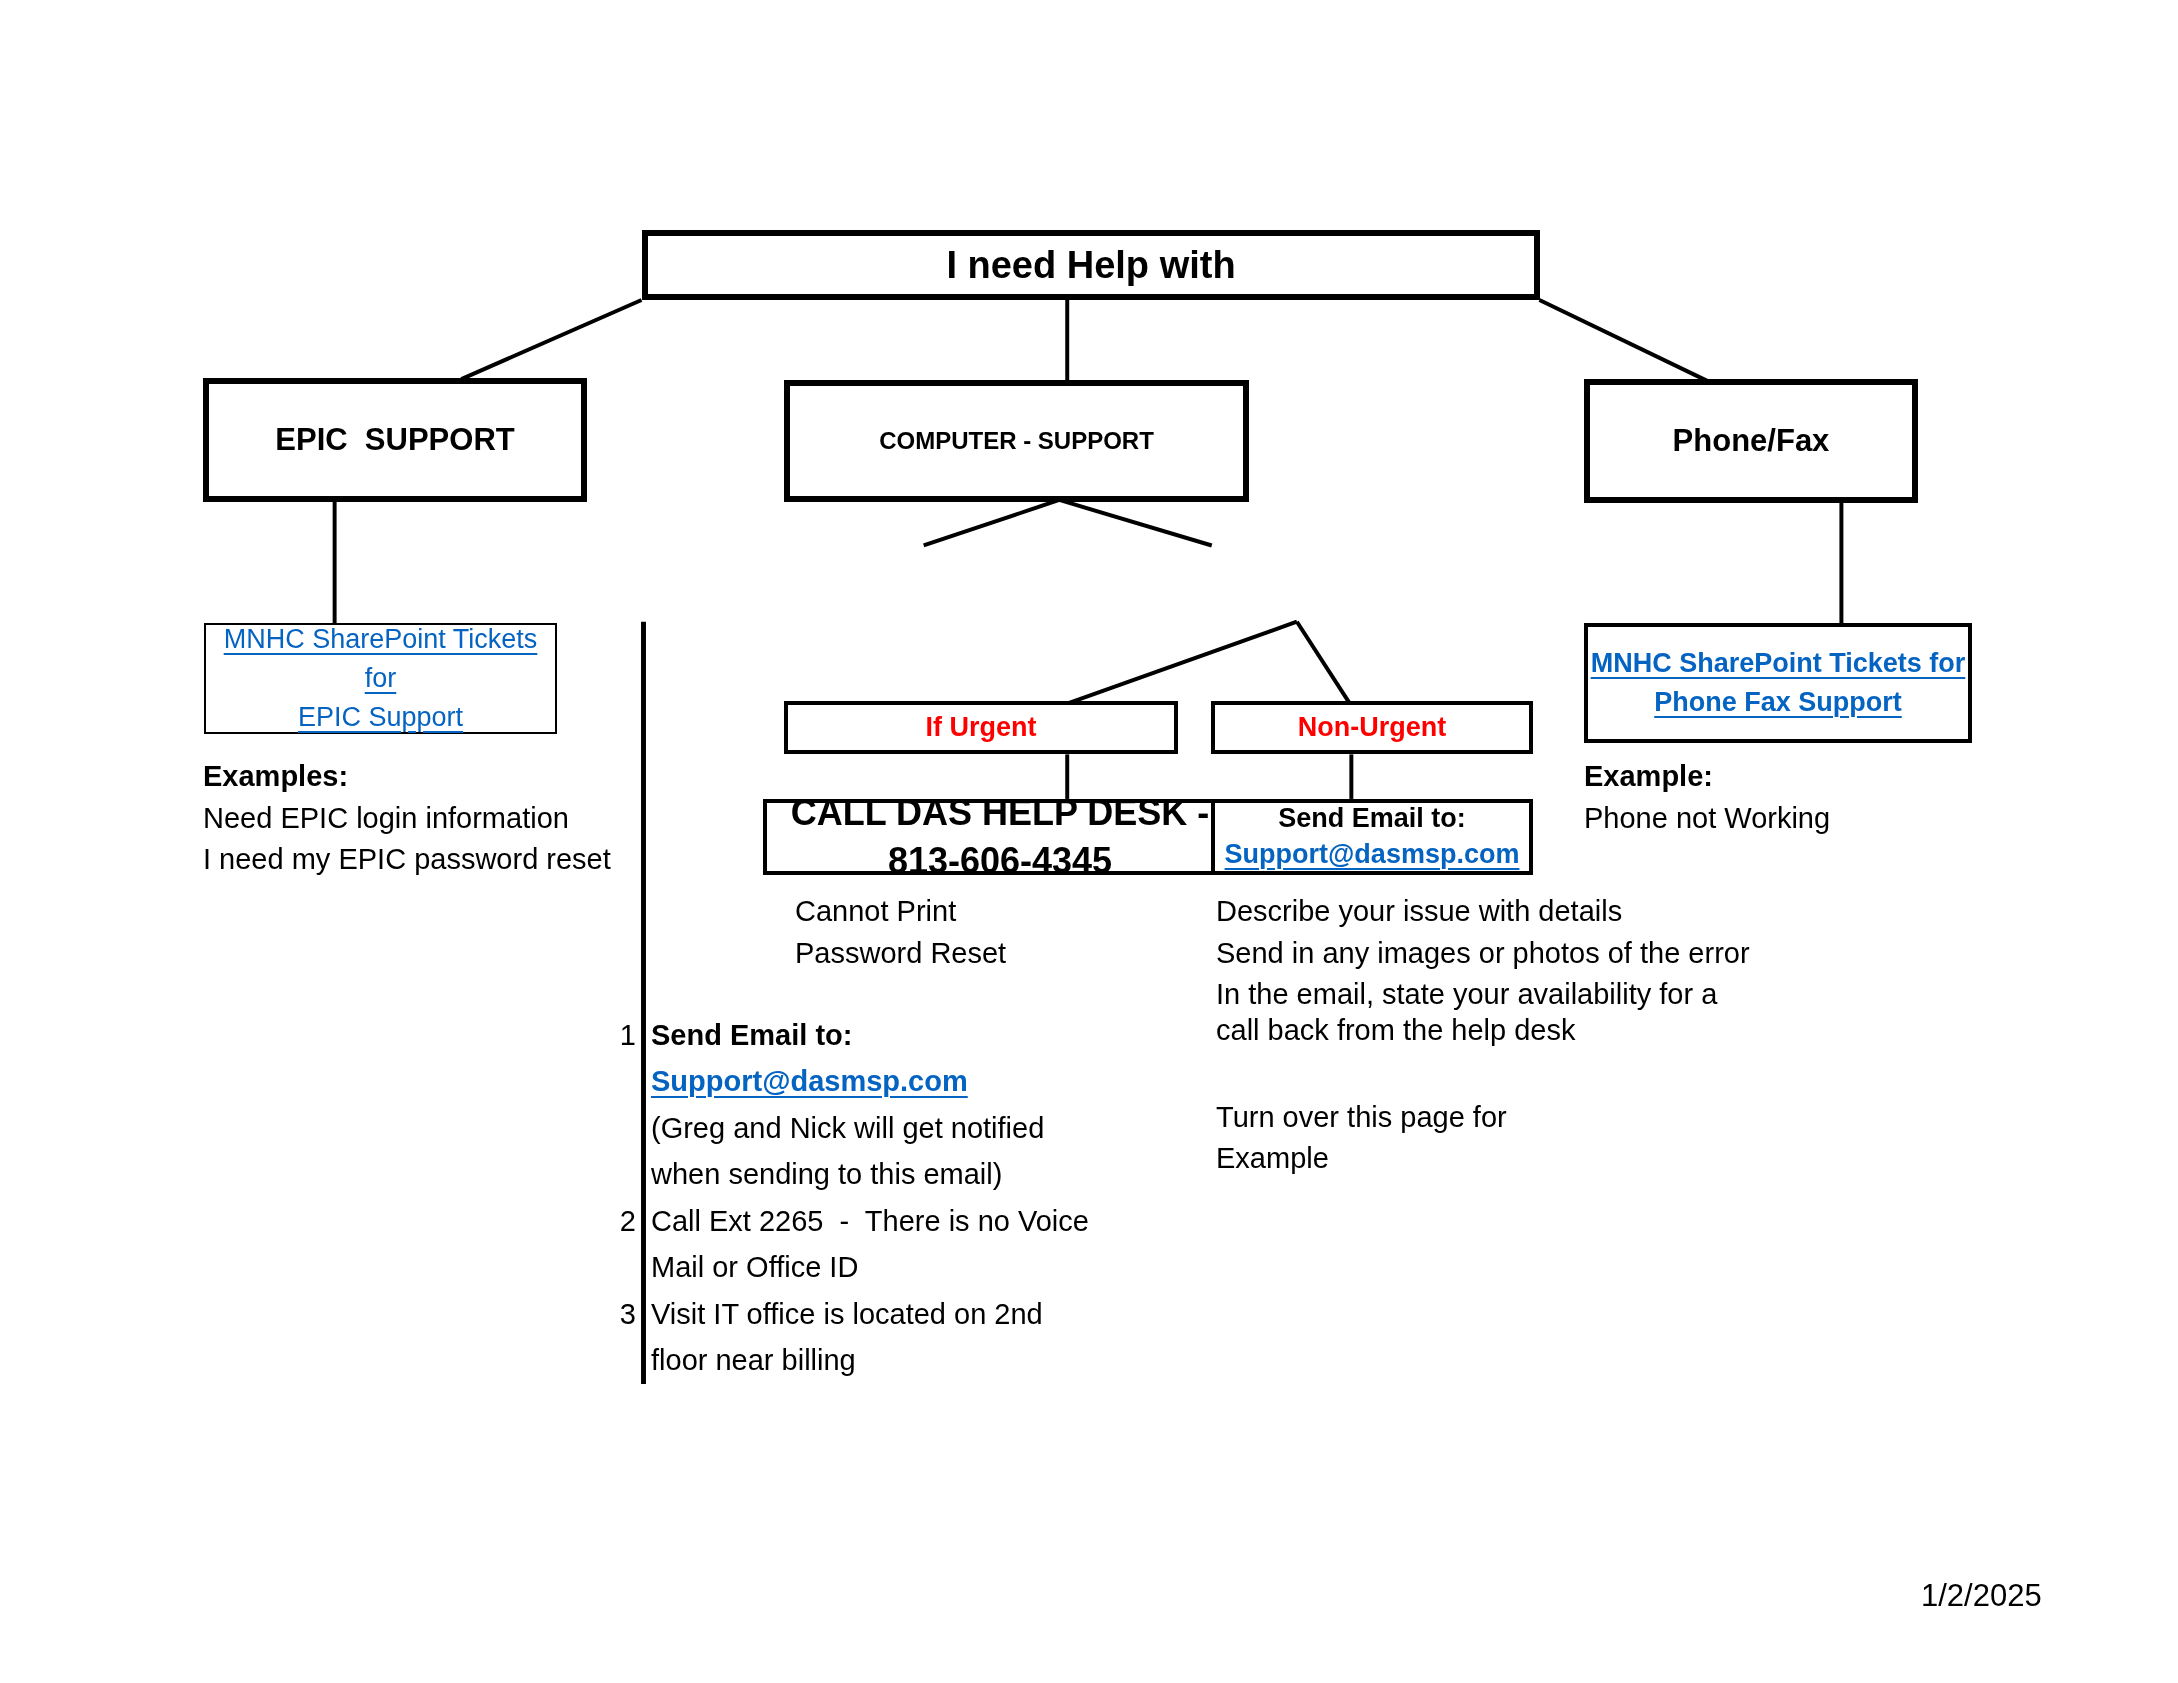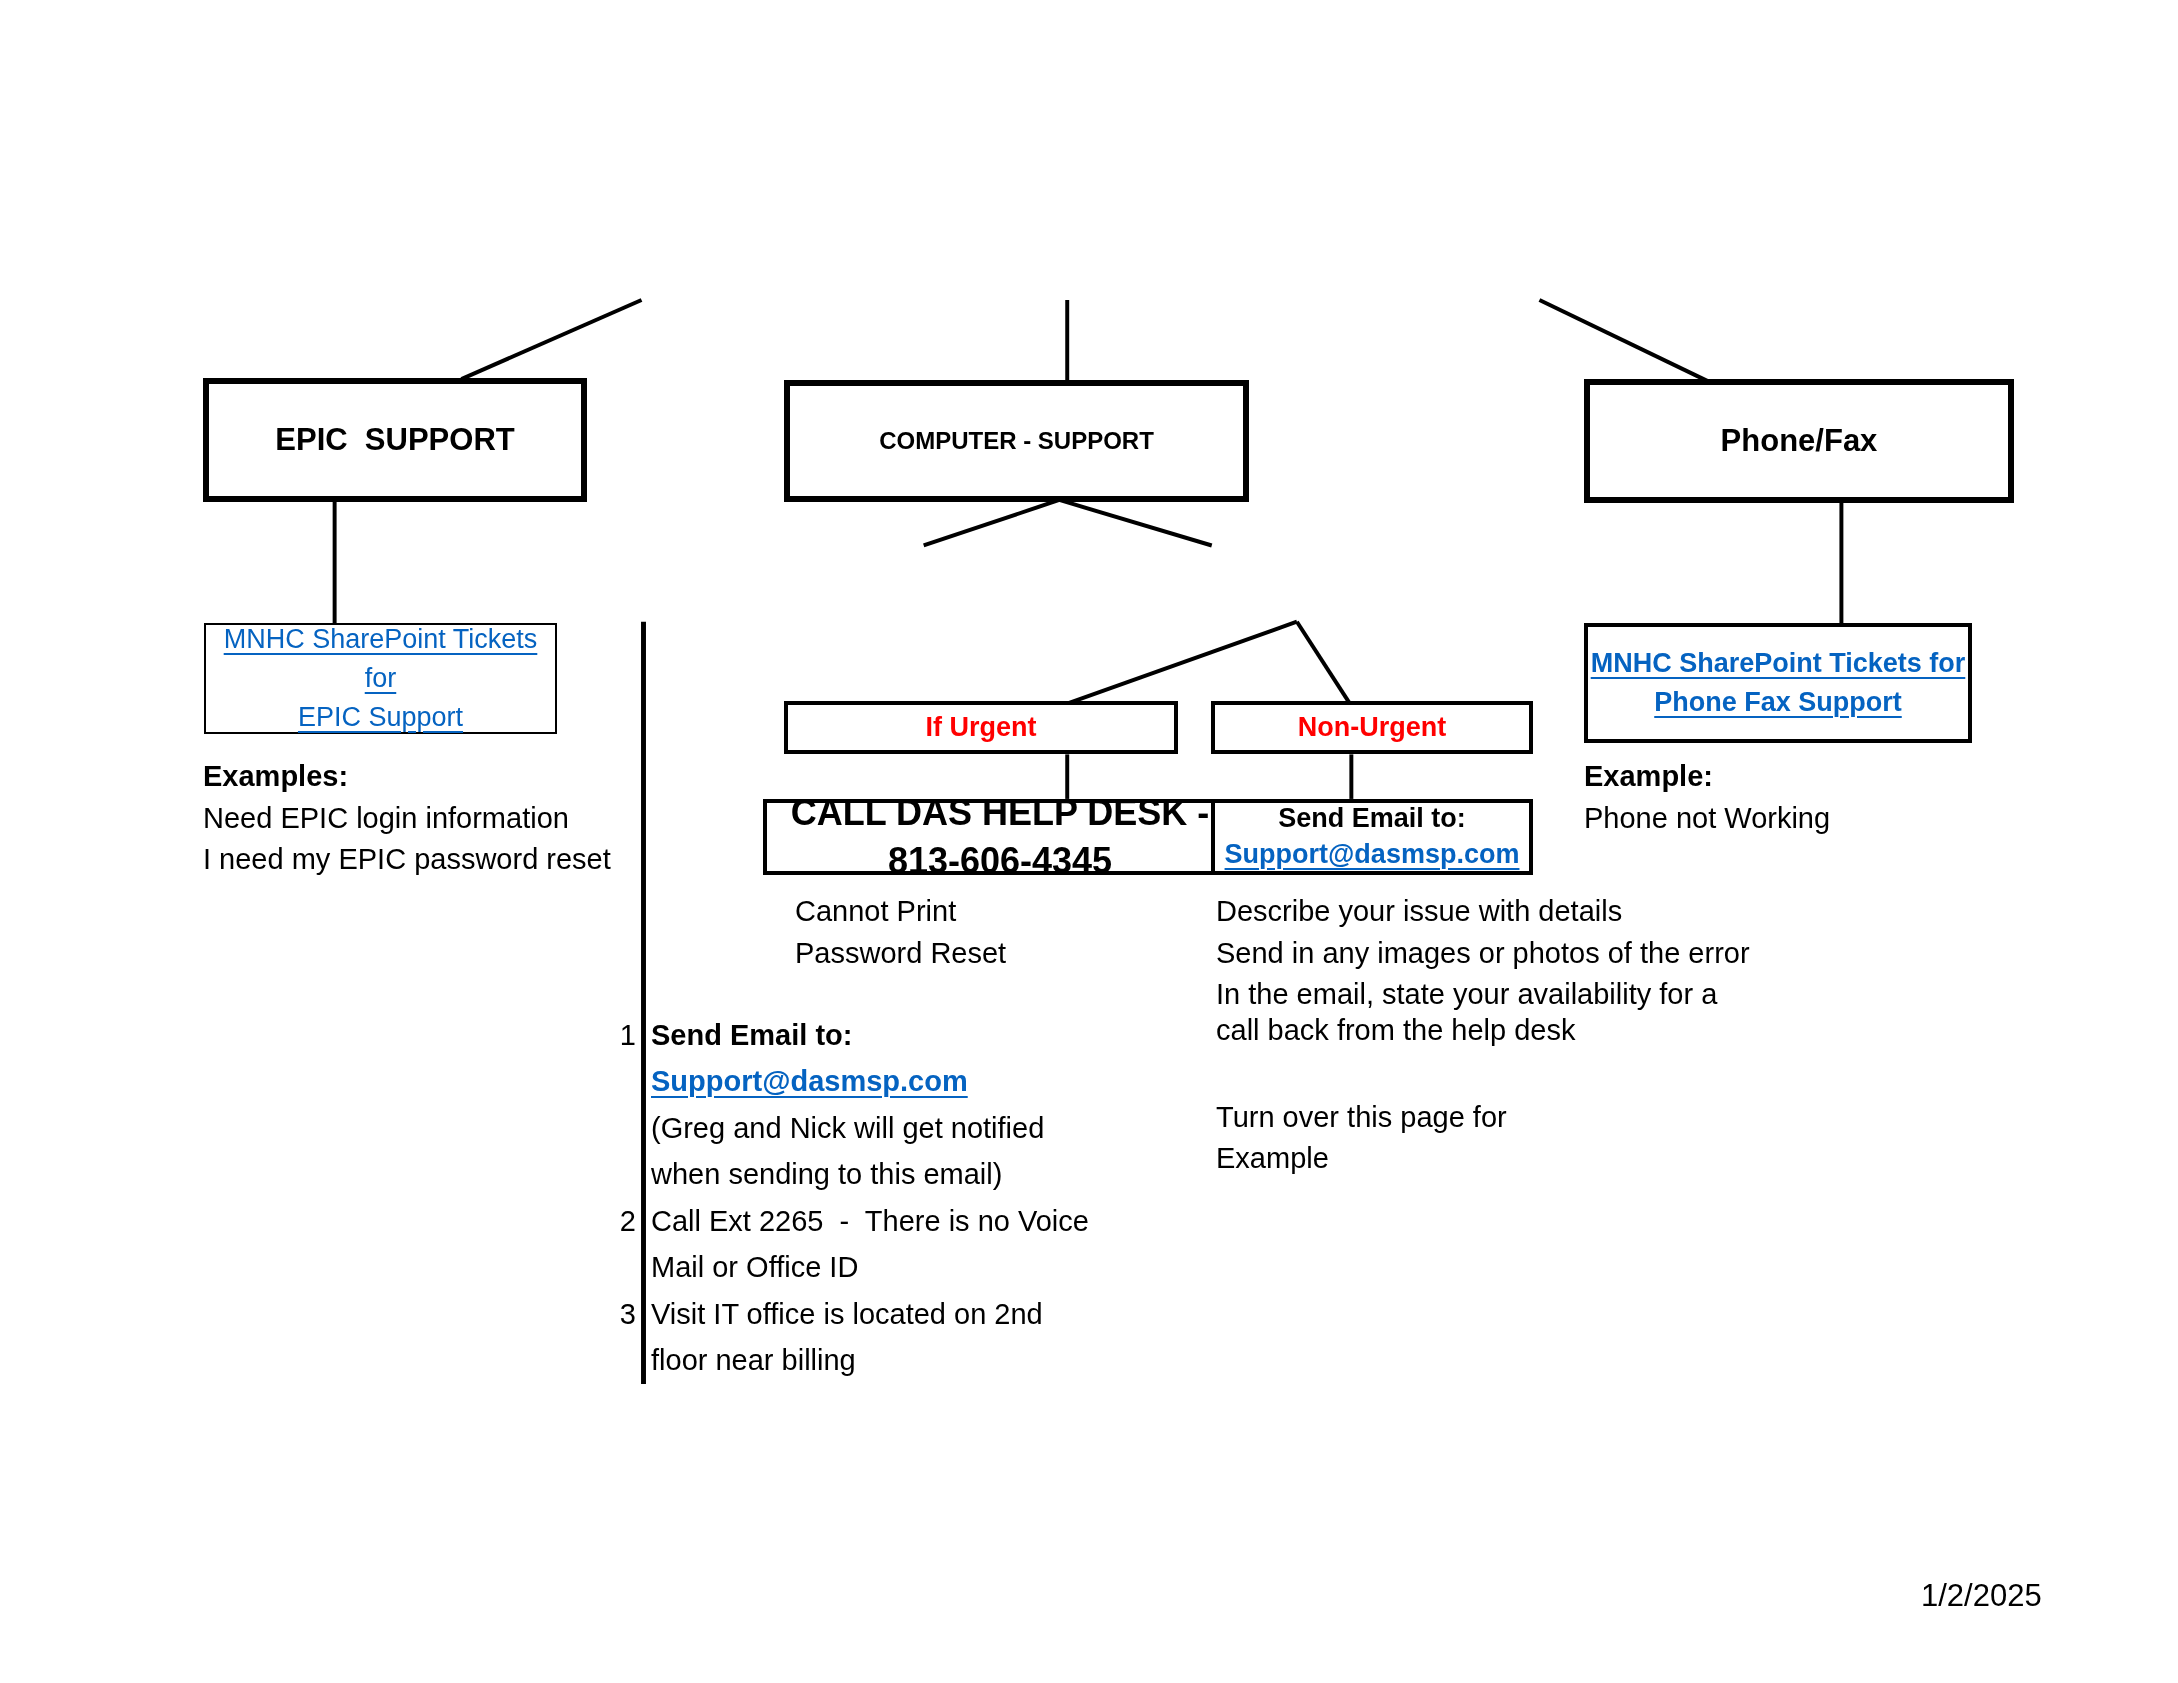--- a/index.html
+++ b/index.html
@@ -41,30 +41,33 @@
     <line x1="1860" y1="506" x2="1860" y2="631"></line>
     <line x1="1070" y1="505" x2="933" y2="551"></line>
     <line x1="1070" y1="505" x2="1224" y2="551"></line>
     <line x1="1310" y1="628" x2="1080" y2="710"></line>
     <line x1="1310" y1="628" x2="1363" y2="710"></line>
     <line x1="1078" y1="762" x2="1078" y2="807"></line>
     <line x1="1365" y1="762" x2="1365" y2="807"></line>
     <line class="thick" x1="650" y1="628" x2="650" y2="1398"></line>
   </svg>
 
+  <div class="node b6" style="left:642px;top:230px;width:898px;height:70px;font-size:38px">
+    <span class="pre">I need Help with</span>
+  </div>
 
   <div class="node b6" style="left:203px;top:378px;width:384px;height:124px;font-size:31px">
     <span class="pre">EPIC  SUPPORT</span>
   </div>
 
   <div class="node b6" style="left:784px;top:380px;width:465px;height:122px;font-size:24px">
     <span class="pre">COMPUTER - SUPPORT</span>
   </div>
 
-  <div class="node b6" style="left:1584px;top:379px;width:430px;height:124px;font-size:31px">
+  <div class="node b6" style="left:1584px;top:379px;width:334px;height:124px;font-size:31px">
     <span class="pre">Phone/Fax</span>
   </div>
 
   <div class="node b2" style="left:204px;top:623px;width:353px;height:111px;font-size:27px;font-weight:normal;line-height:1.45">
     <a class="link">MNHC SharePoint Tickets for</a>
     <a class="link">EPIC Support</a>
   </div>
 
   <div class="node b4" style="left:1584px;top:623px;width:388px;height:120px;font-size:27px;line-height:1.45">
     <a class="link">MNHC SharePoint Tickets for</a>

